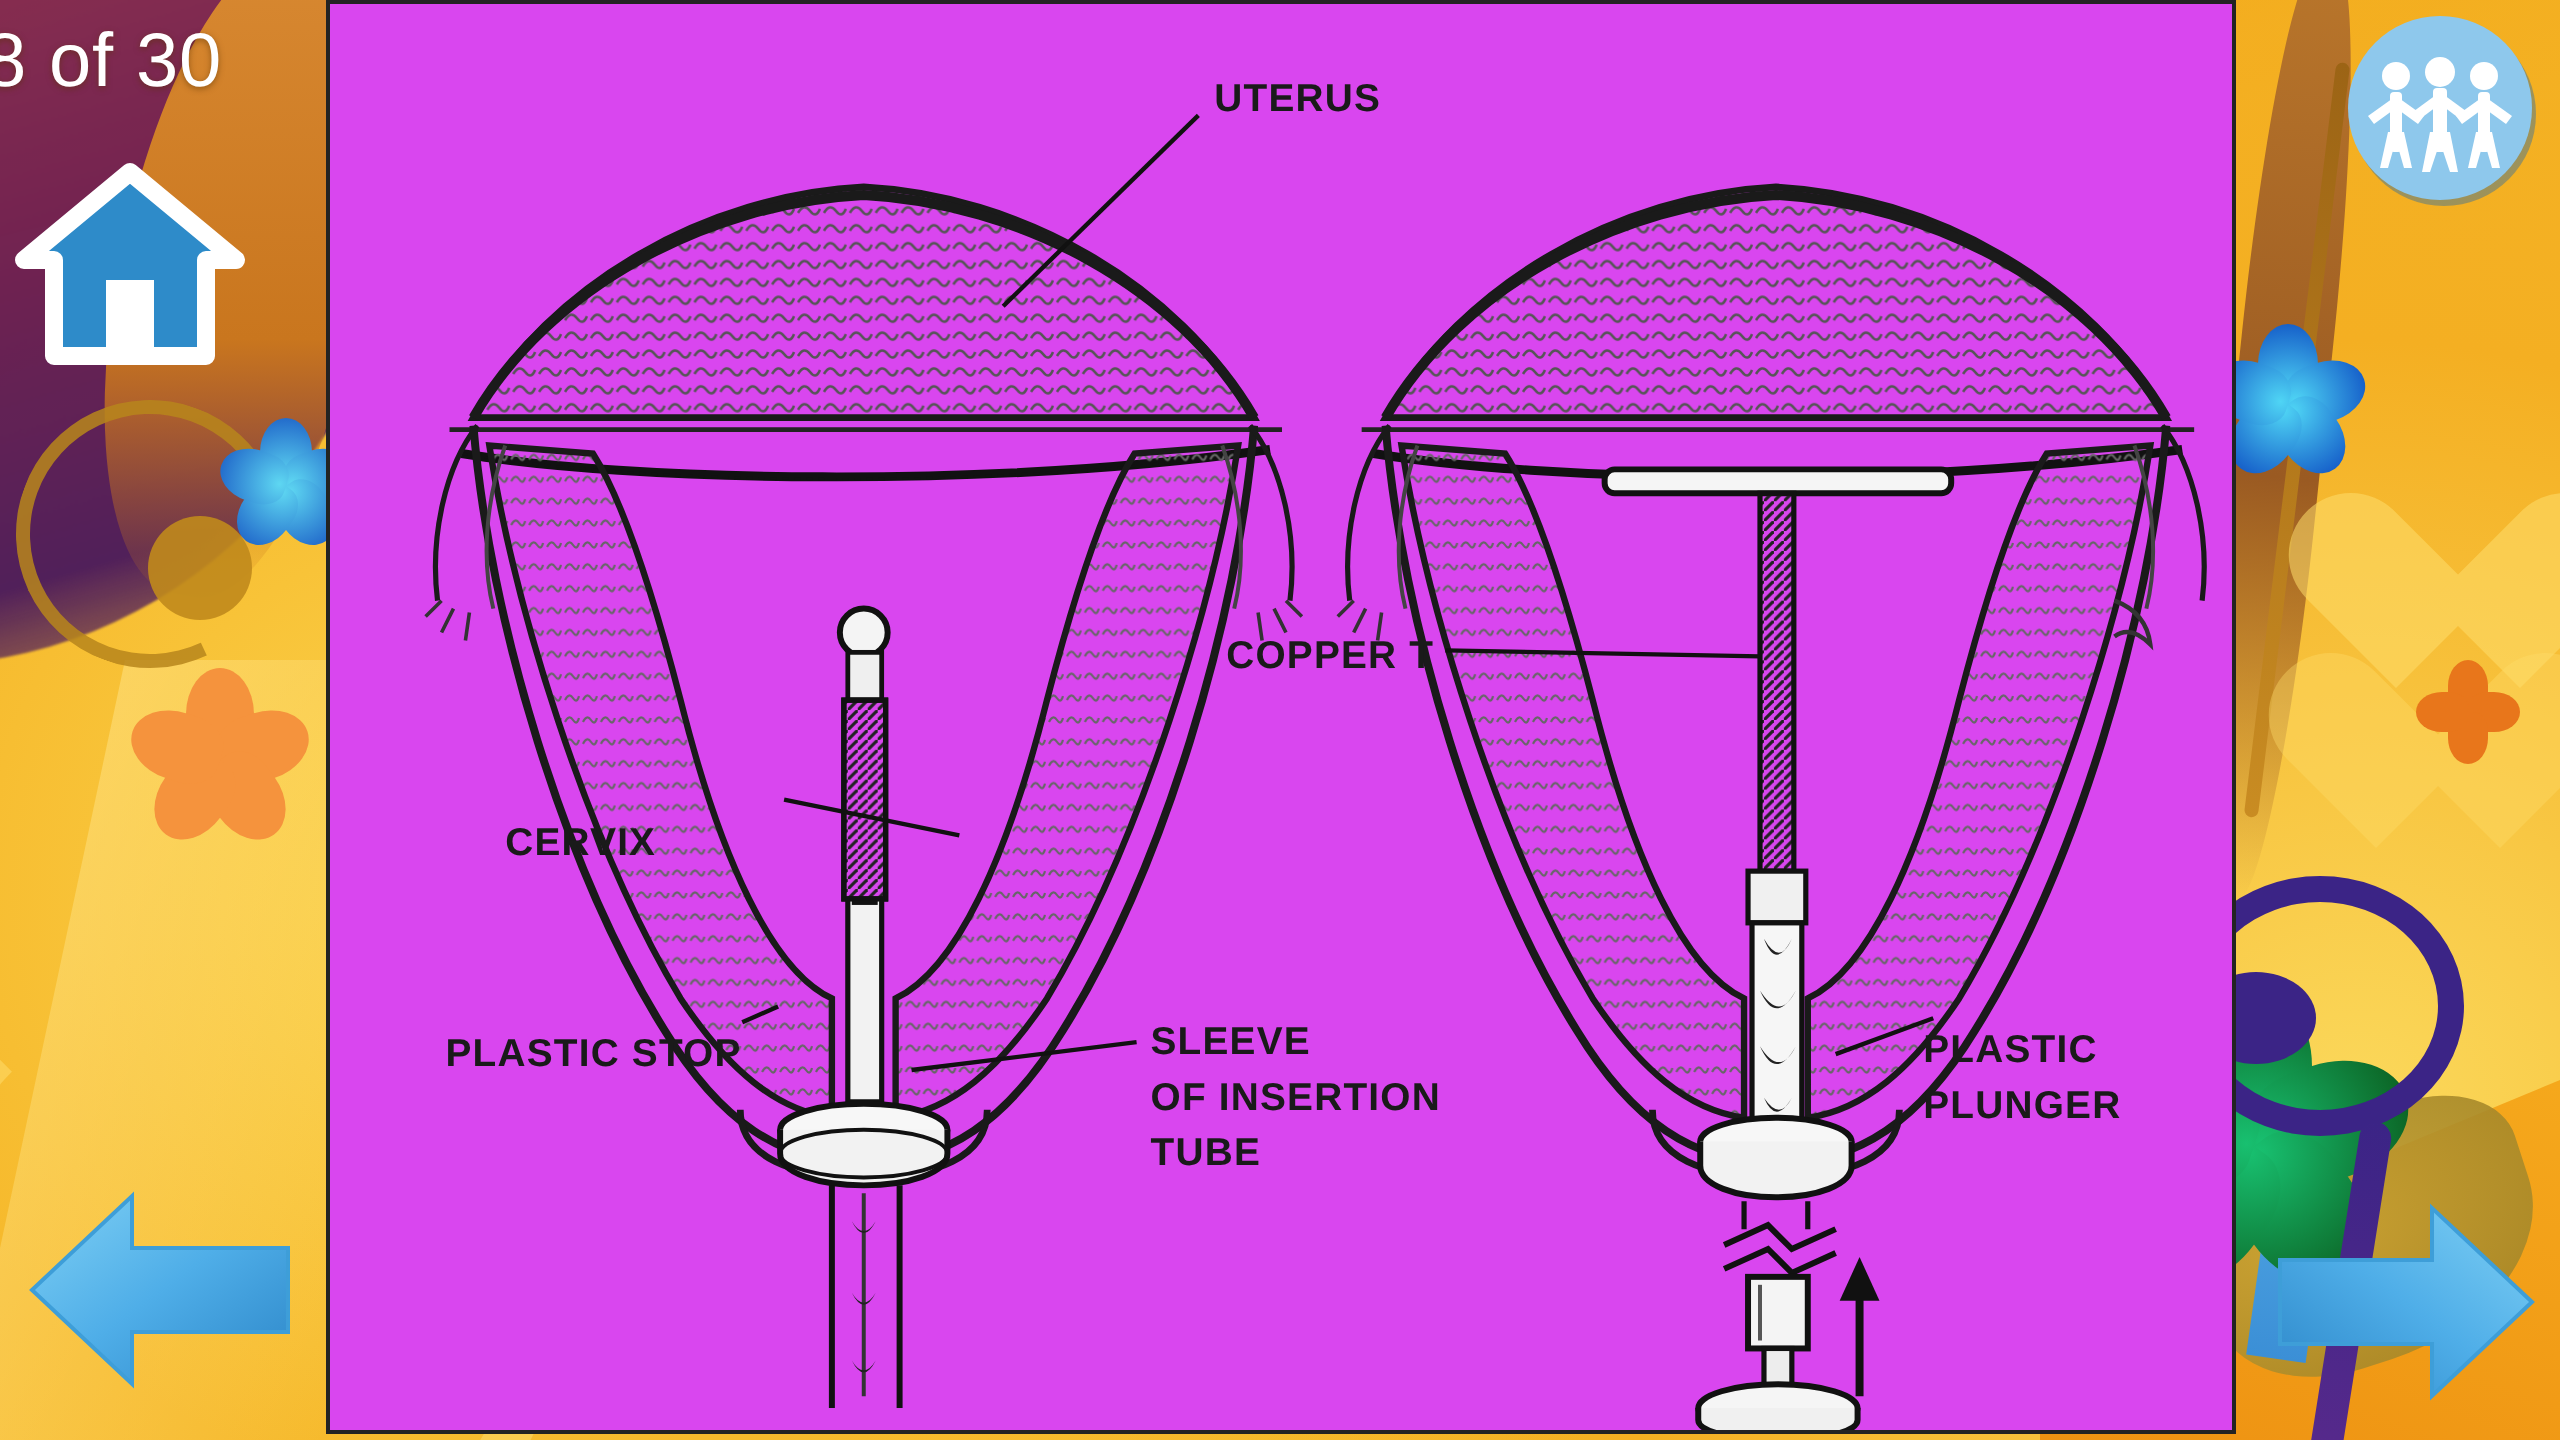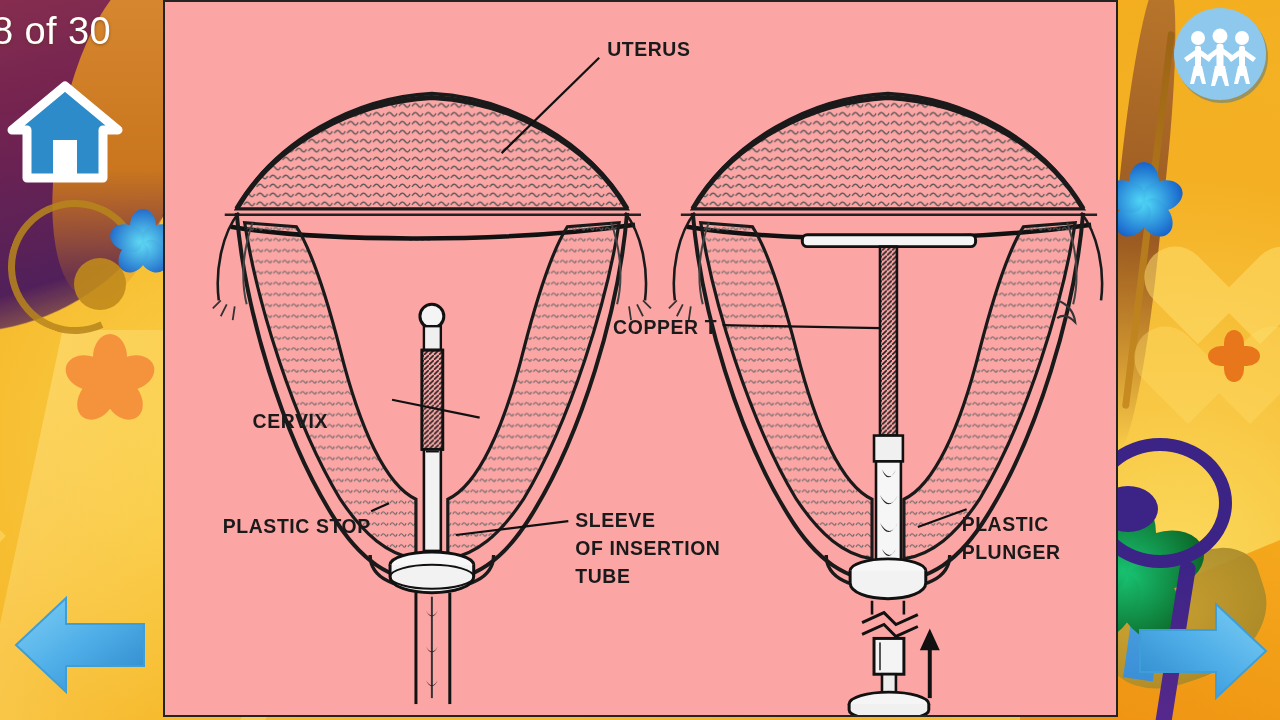--- a/index.html
+++ b/index.html
@@ -96,21 +96,21 @@
     background:linear-gradient(200deg,#F5A81C,#EE9212);
     clip-path:polygon(0 60%,100% 0,100% 100%,0 100%);
   }
   
   .flower{position:absolute;}
   .petal{position:absolute;left:50%;top:50%;border-radius:60% 60% 45% 45%;transform-origin:50% 100%;}
 
   
   .slide-panel{
     position:absolute;left:163px;top:0px;width:955px;height:717px;
-    background:#fca5a5;
+    background:#d946ef;
     border:2px solid #232323;
     box-sizing:border-box;
     overflow:hidden;
   }
   .slide-inner{position:absolute;inset:0;}
   .diagram-svg{position:absolute;left:0;top:0;width:100%;height:100%;}
 
   
   .slide-counter{
     position:absolute;left:-8px;top:10px;

